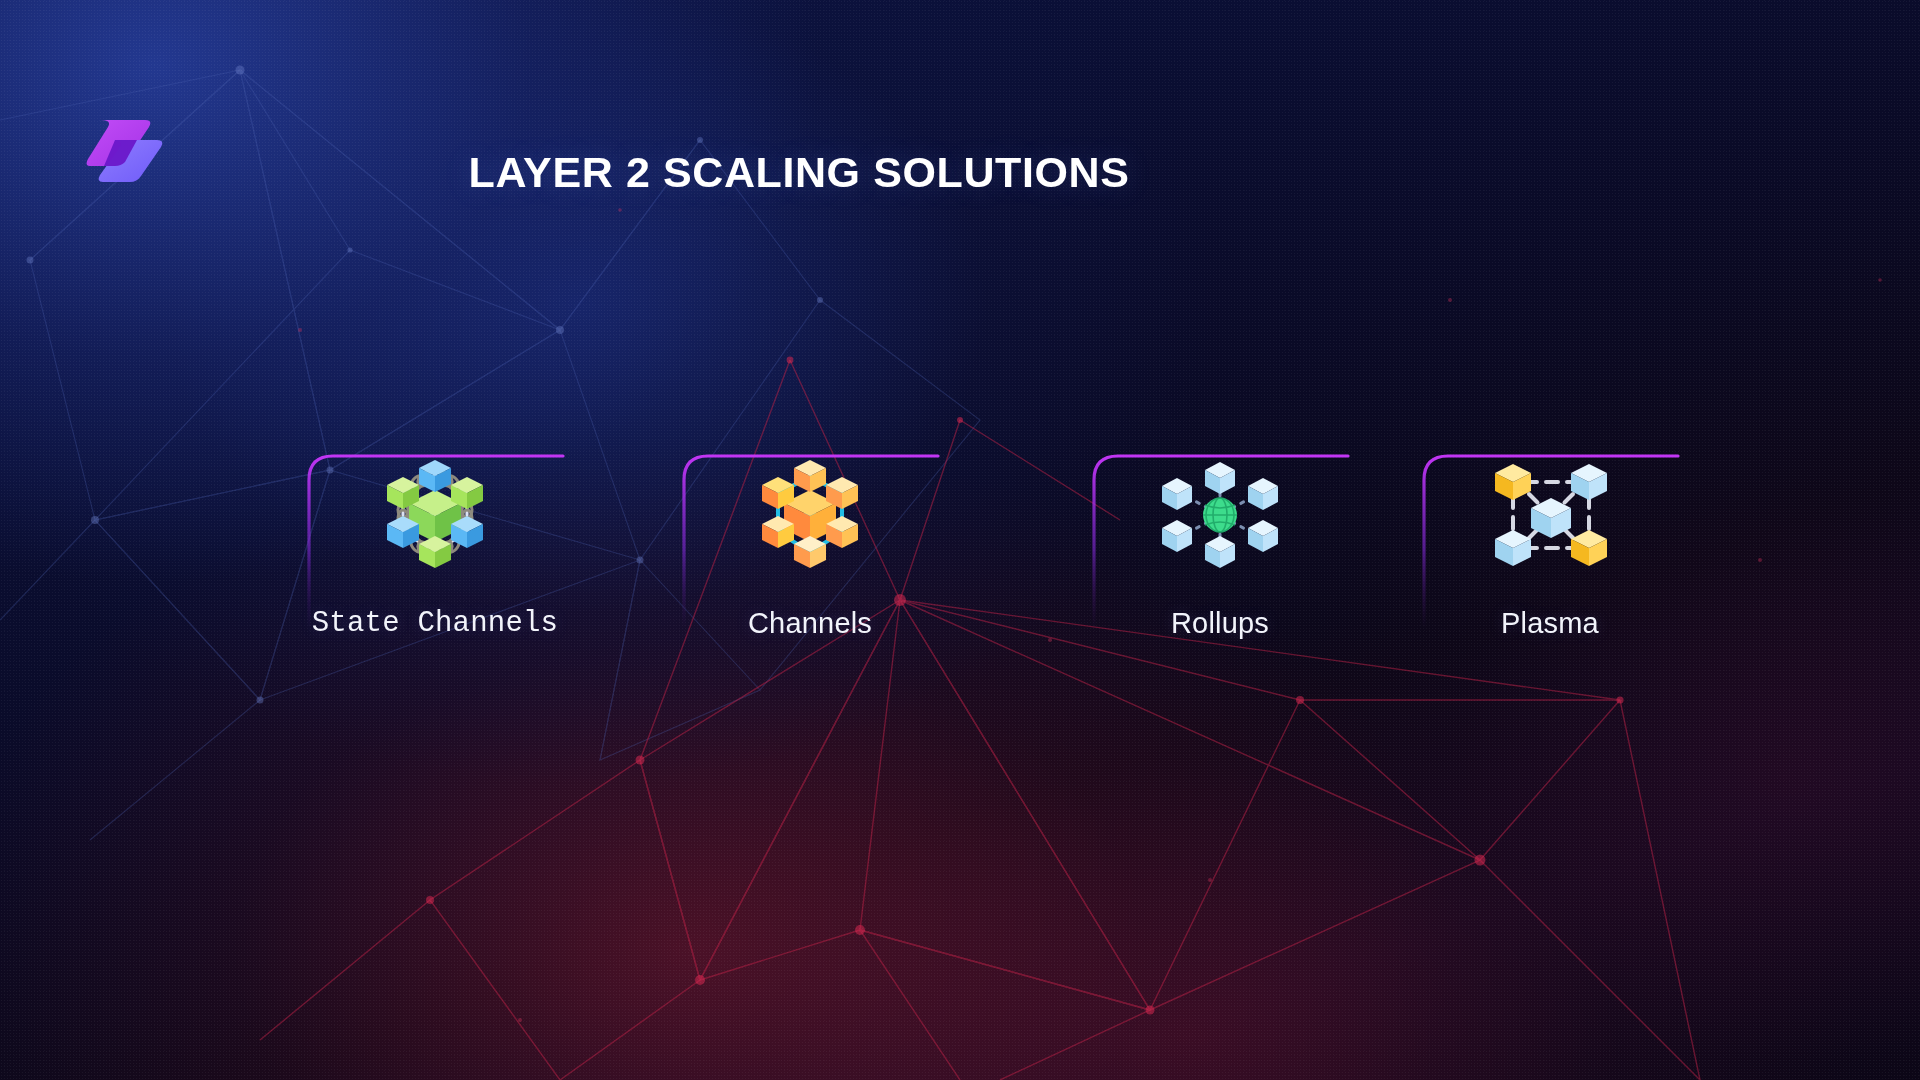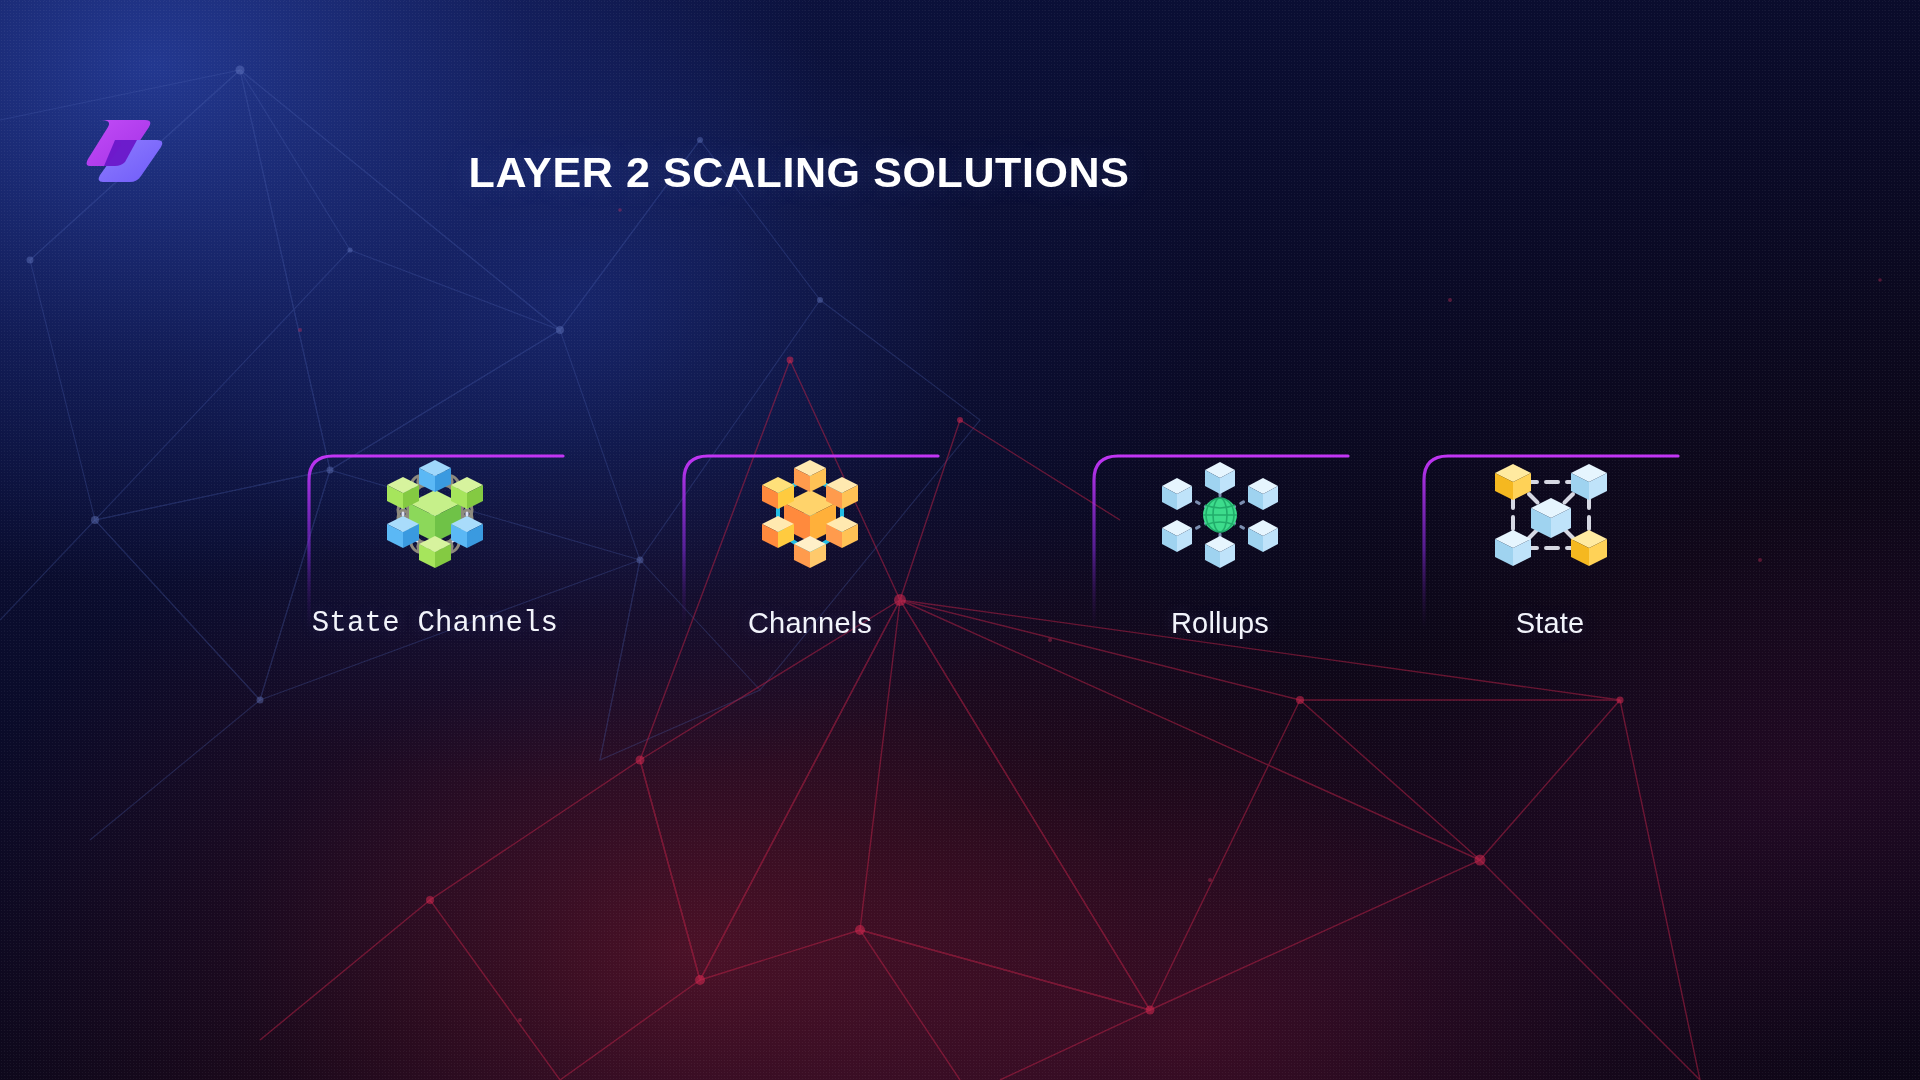--- a/index.html
+++ b/index.html
@@ -495,17 +495,17 @@
             <path d="M46 89 L28 98 L28 116 L46 107 Z" fill="#bfe3fa"></path>
           </g>
 
           <g>
             <path d="M104 80 L122 89 L104 98 L86 89 Z" fill="#ffeaa0"></path>
             <path d="M86 89 L104 98 L104 116 L86 107 Z" fill="#f5b820"></path>
             <path d="M122 89 L104 98 L104 116 L122 107 Z" fill="#ffd257"></path>
           </g>
         </svg>
       </div>
-      <div class="label">State</div>
+      <div class="label">Plasma</div>
     </div>
 
   </div>
 </div>
 
 </body></html>

